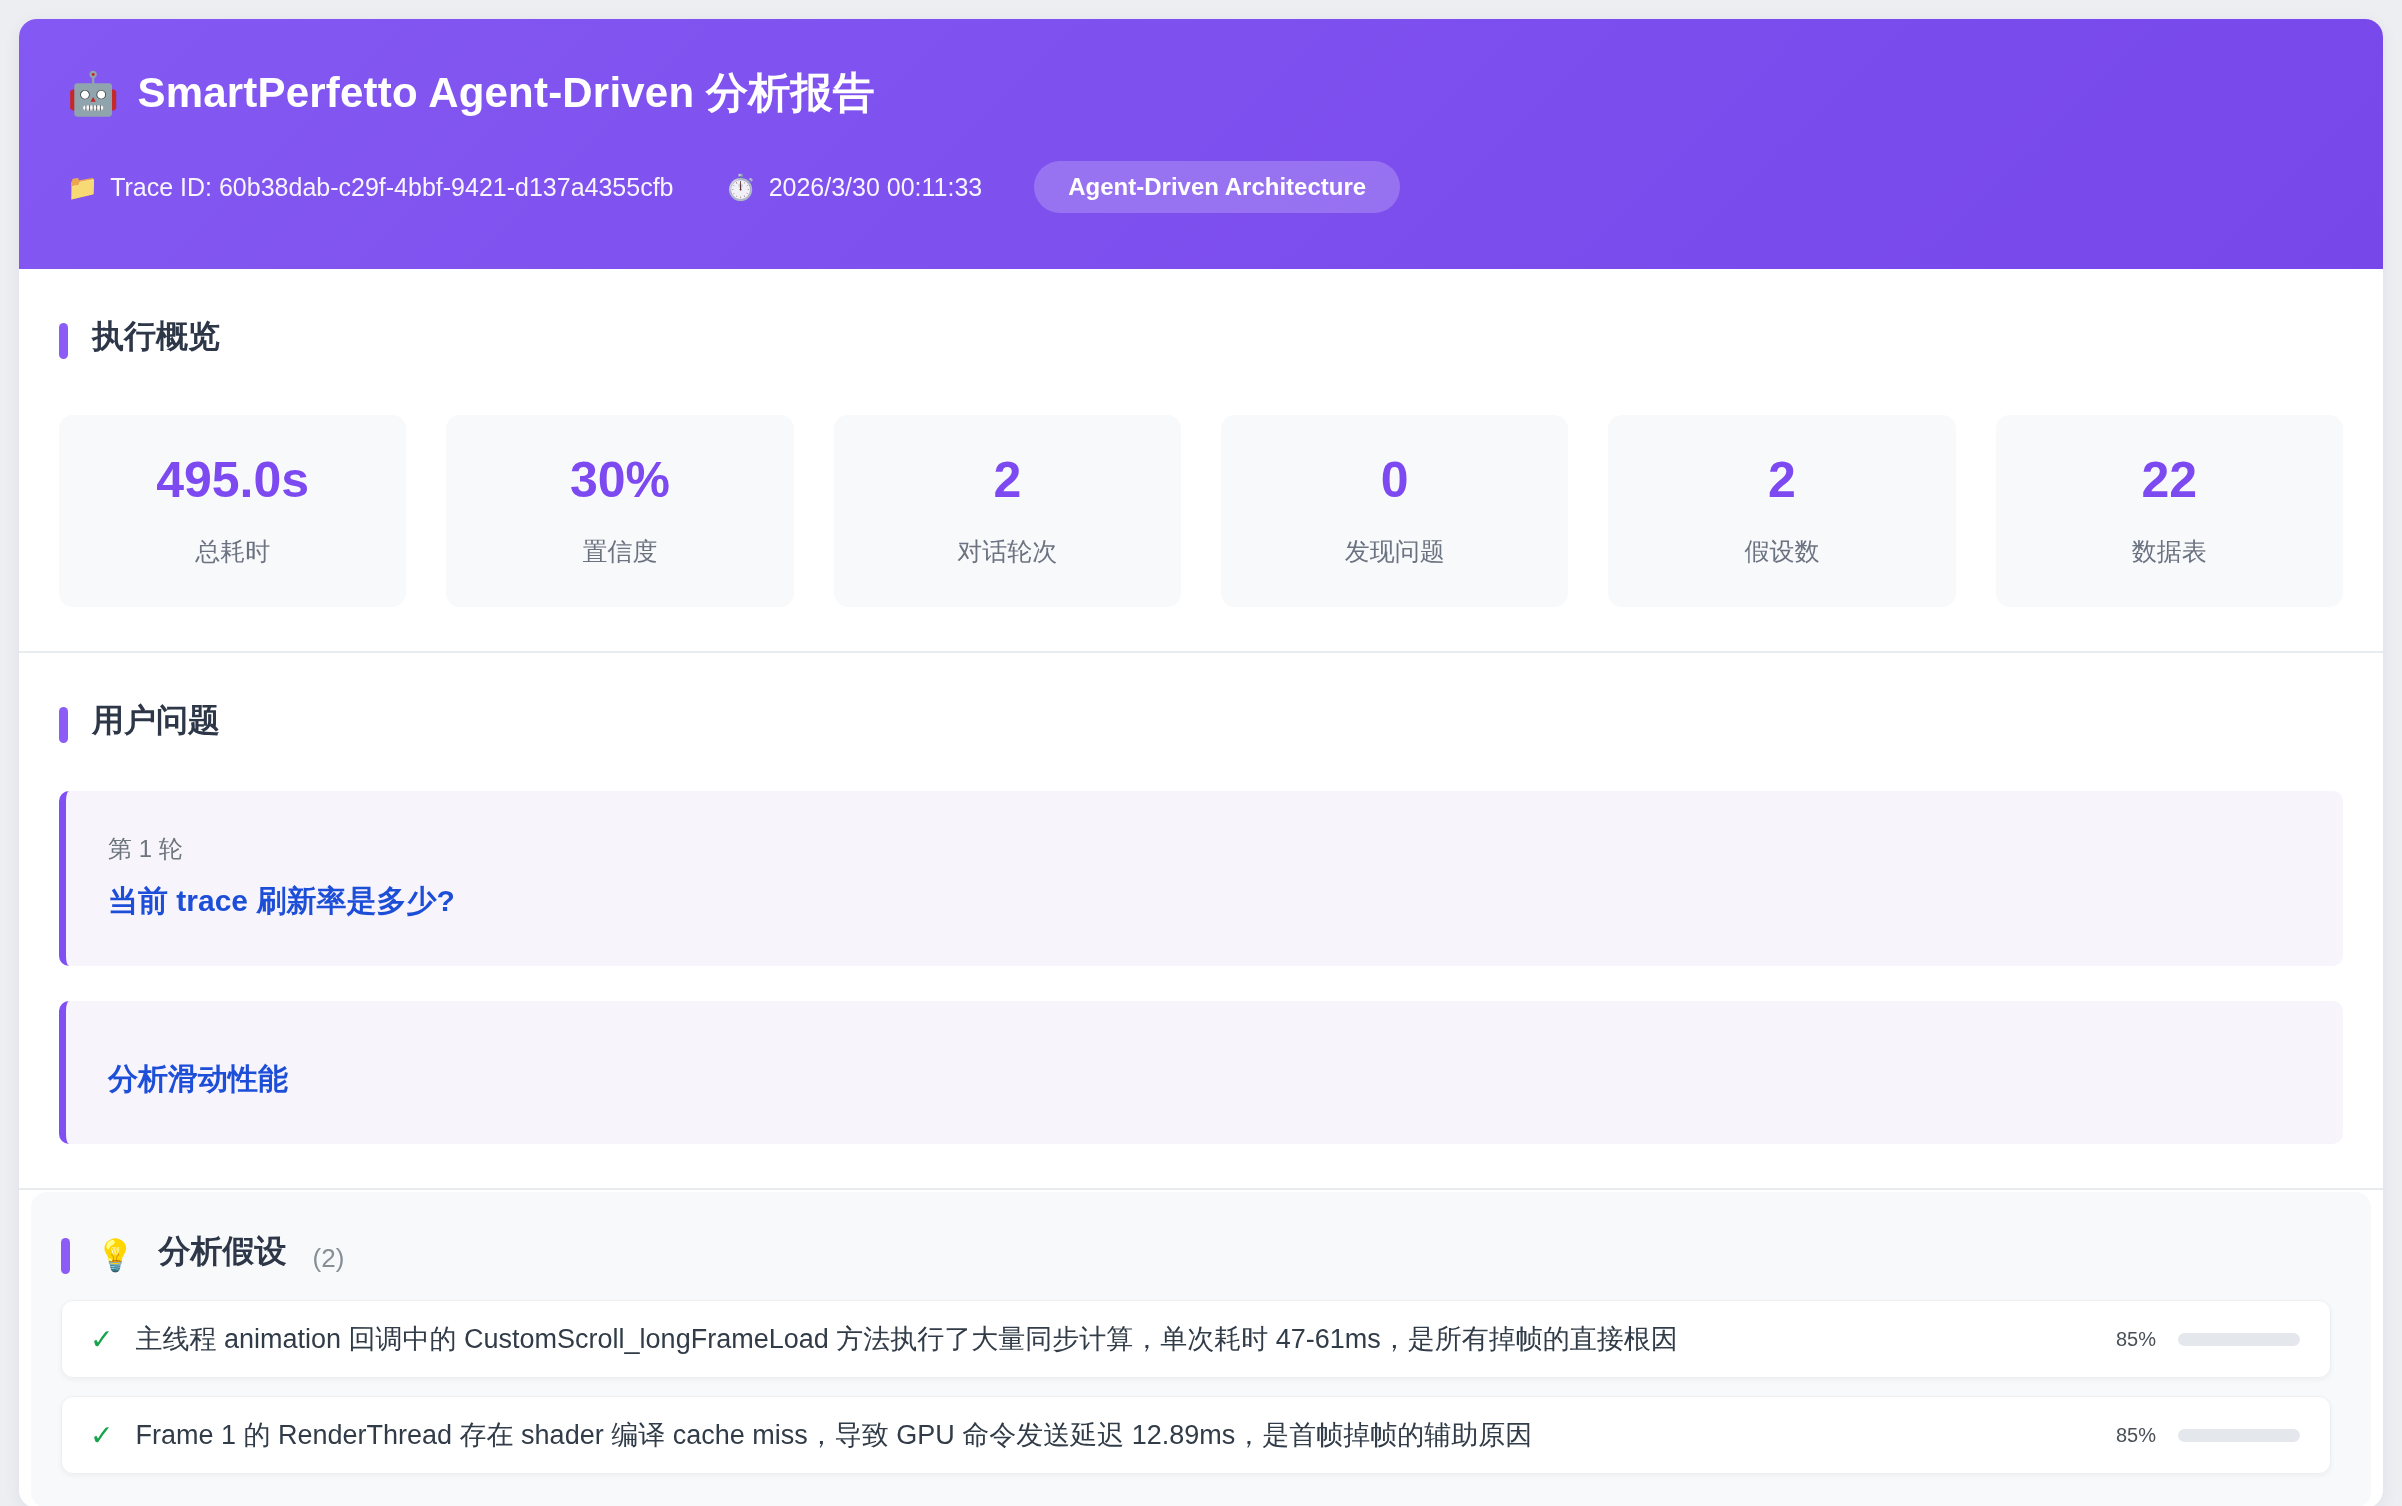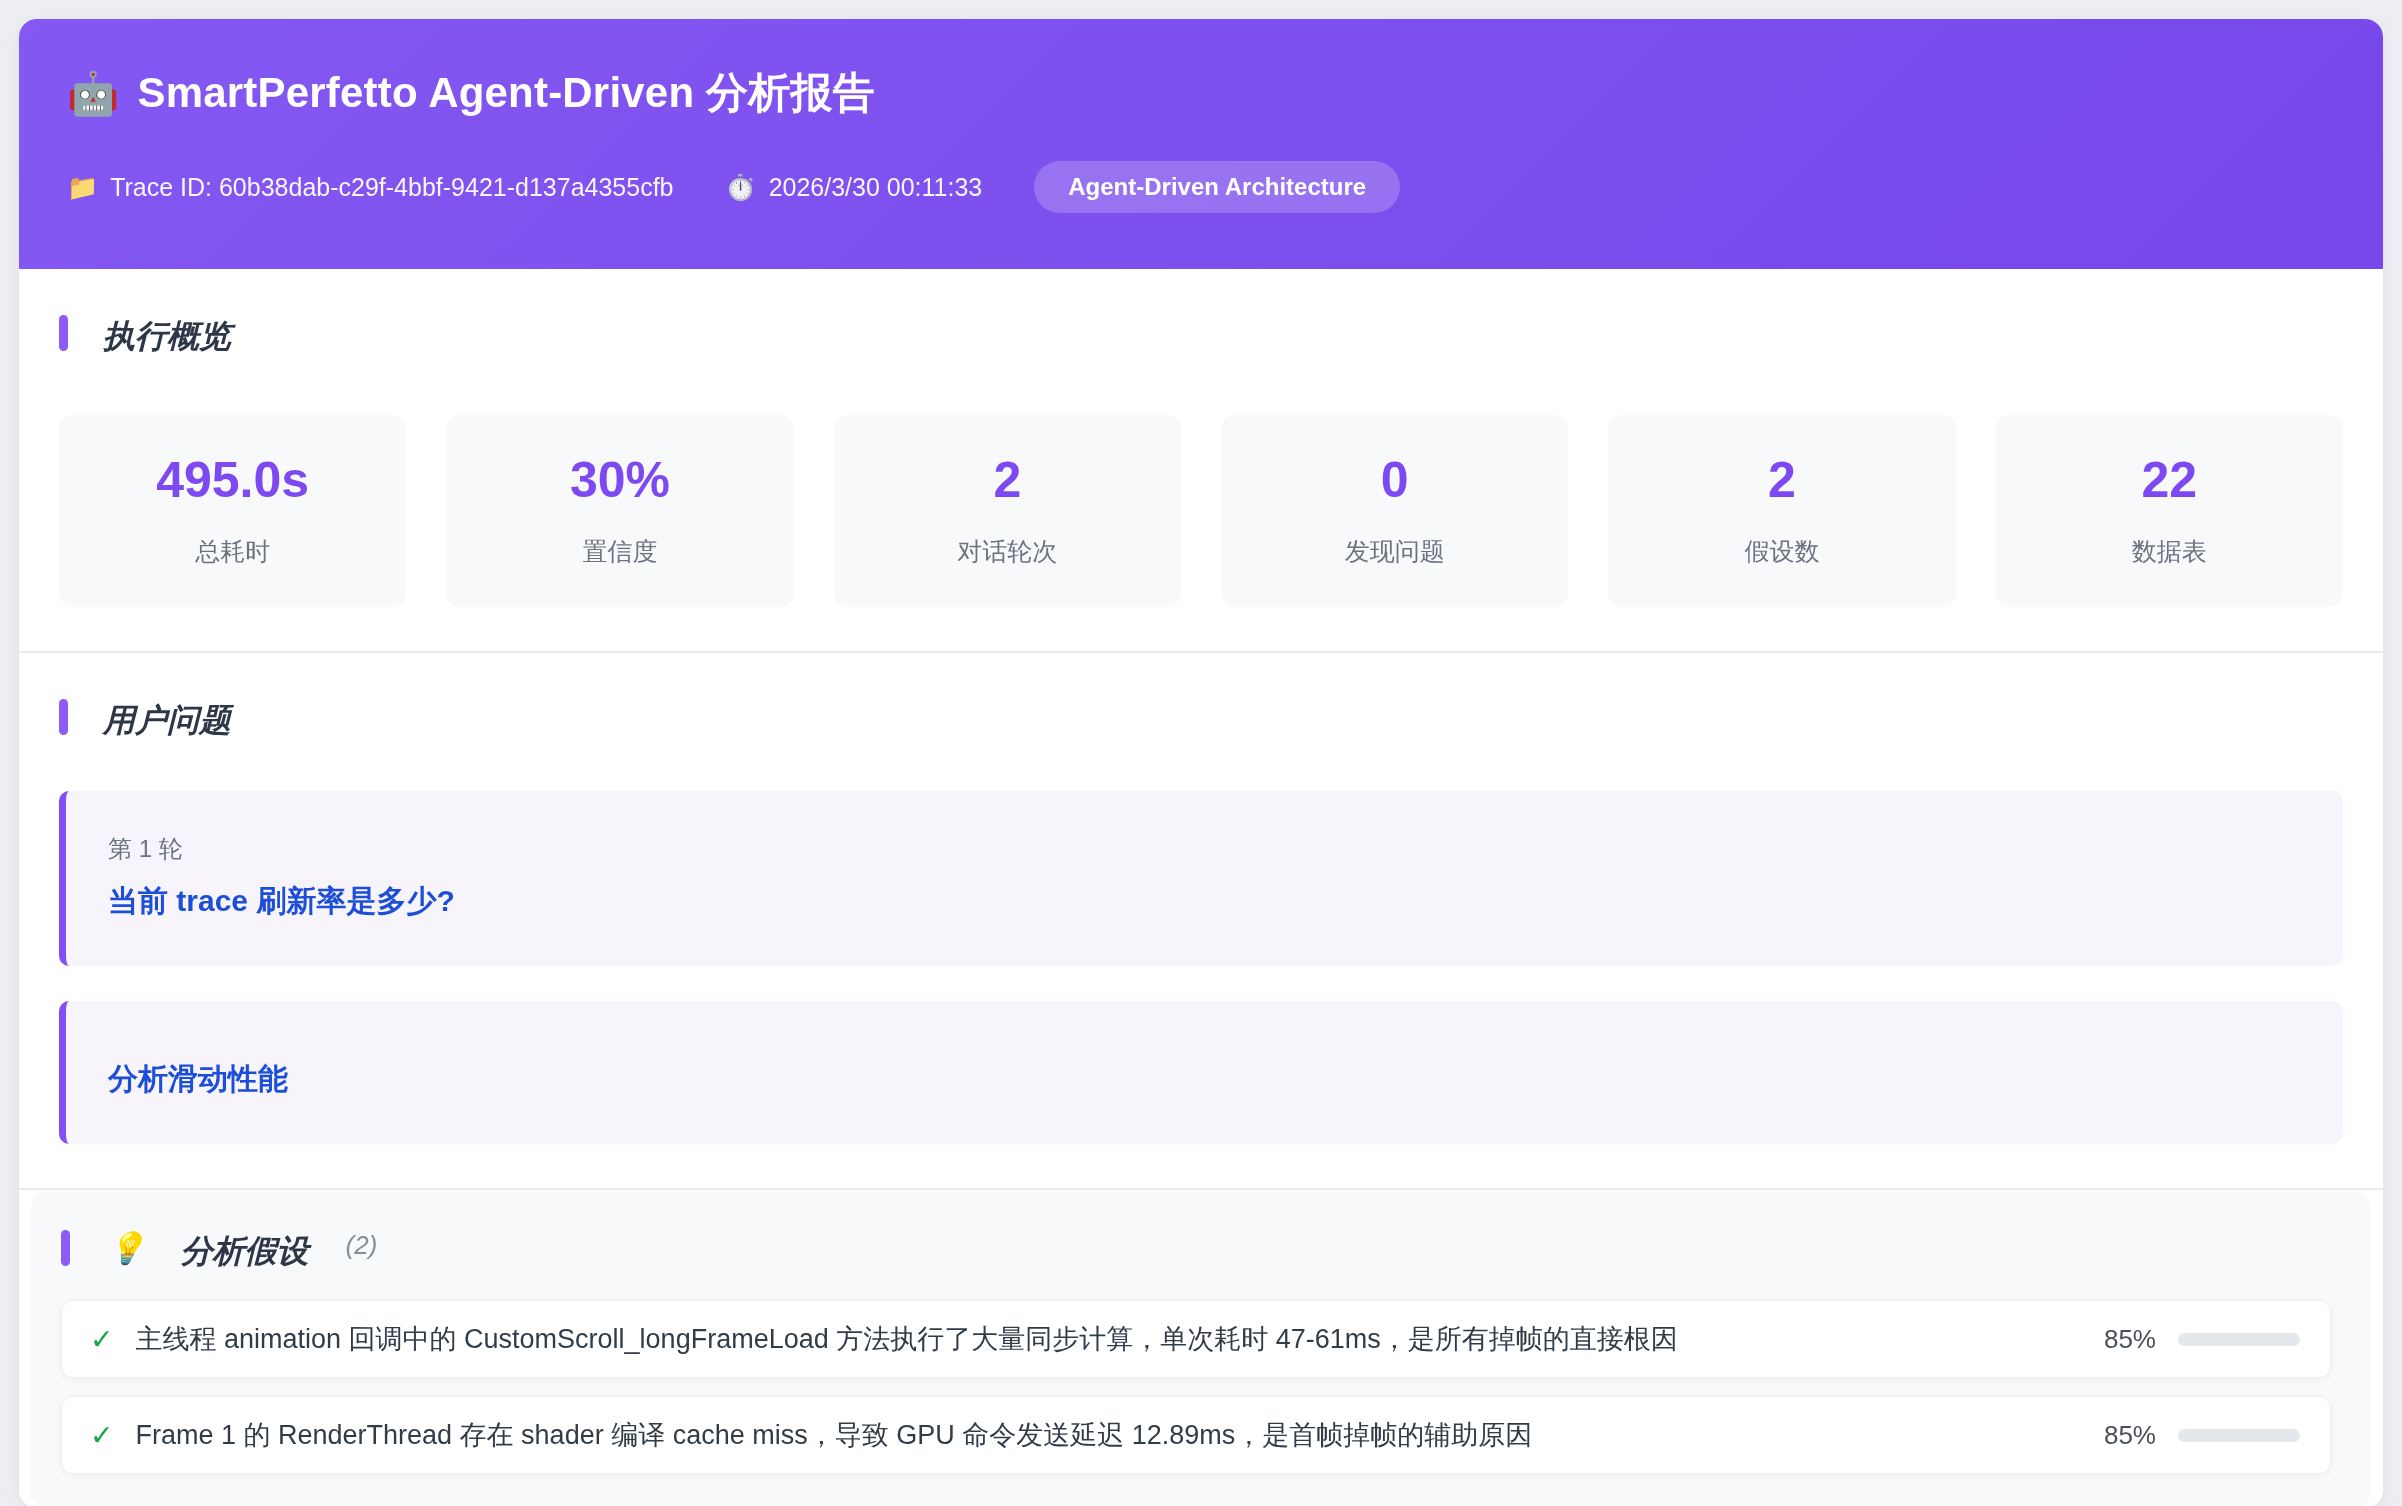--- a/index.html
+++ b/index.html
@@ -53,23 +53,22 @@
   }
 
   
   .section {
     padding: 46px 40px 44px 40px;
     border-bottom: 2px solid #e9ecef;
     background: #ffffff;
   }
   .section-title {
     display: flex;
-    align-items: flex-start;
-    gap: 35px;
-    font-style: italic;
+    align-items: flex-end;
+    gap: 24px;
   }
   .title-bar {
     width: 9px; height: 36px;
     border-radius: 5px;
     background: #8b5cf6;
     flex: 0 0 auto;
   }
   .title-text {
     font-size: 32px;
     font-weight: 700;
@@ -155,21 +154,21 @@
     flex: 0 0 auto;
   }
   .hypo-text {
     flex: 1 1 auto;
     font-size: 27px;
     color: #313c48;
     white-space: nowrap;
     overflow: hidden;
   }
   .hypo-pct {
-    font-size: 26px;
+    font-size: 20px;
     color: #495057;
     flex: 0 0 auto;
     margin-left: 32px;
   }
   .hypo-bar {
     flex: 0 0 auto;
     width: 122px; height: 13px;
     background: #e4e7eb;
     border-radius: 7px;
     overflow: hidden;

